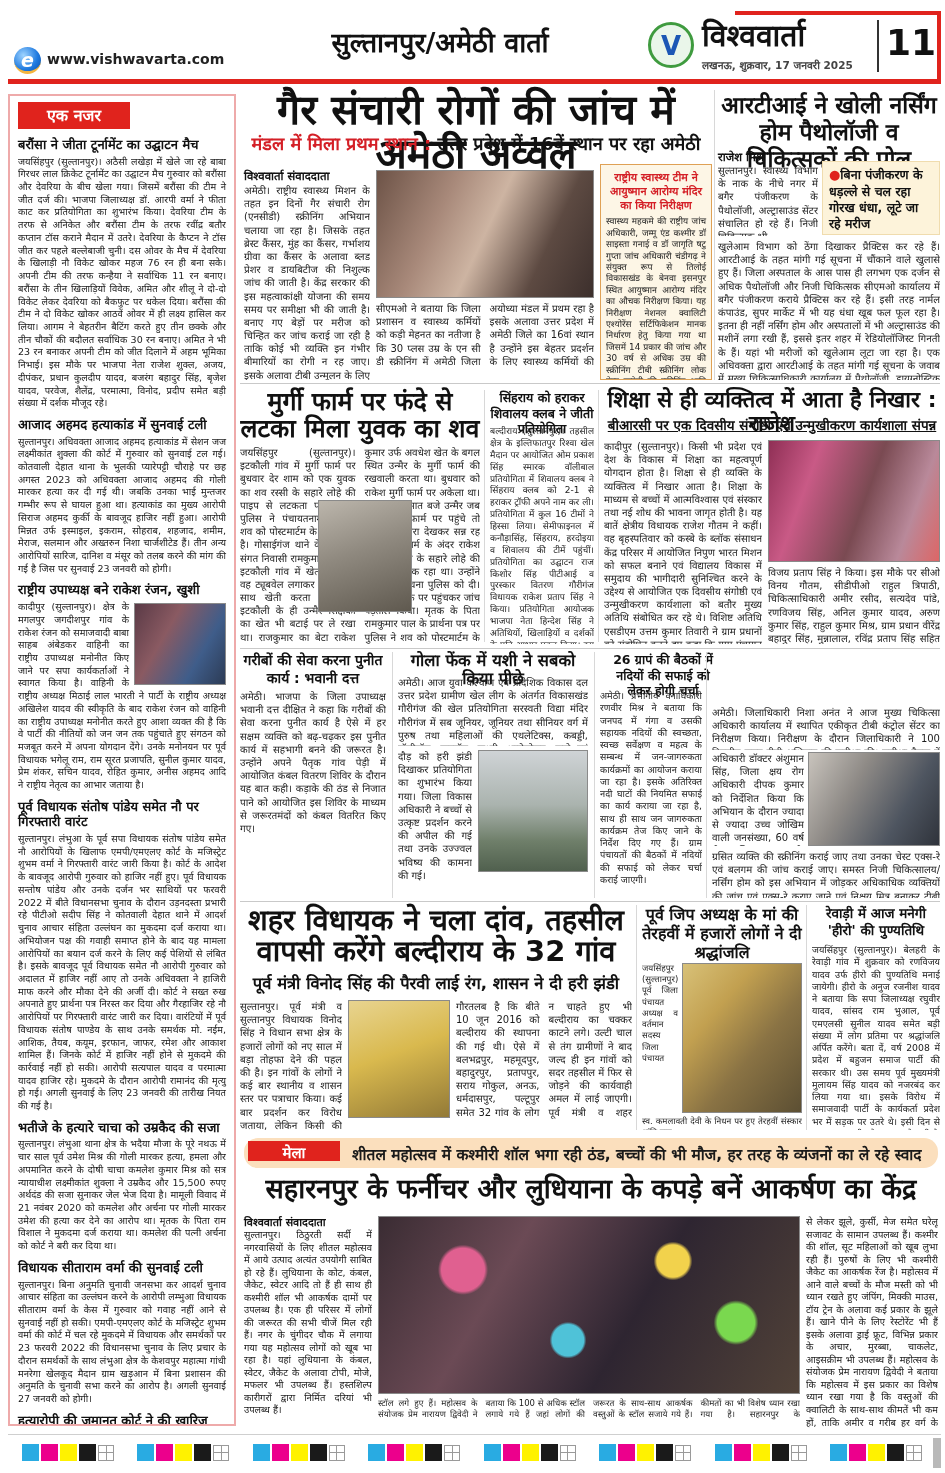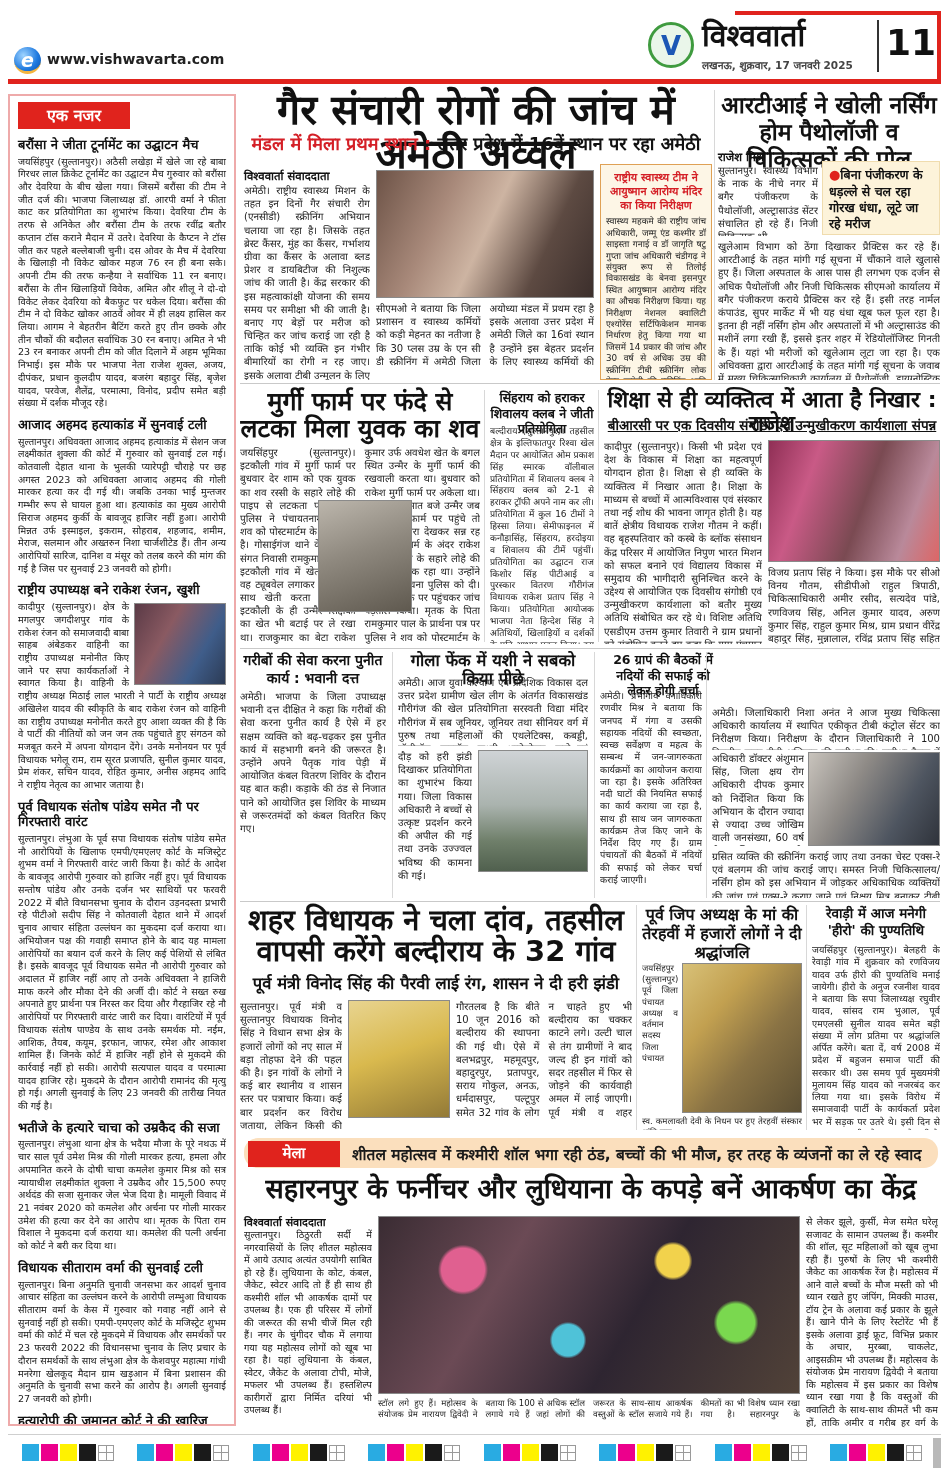--- a/index.html
+++ b/index.html
@@ -52,20 +52,21 @@
 </style>
 </head>
 <body>
 
 <div id="page">
 
   <div class="abs" style="left:14px;top:47px;">
       <div class="eicon">e</div>
     </div>
   <div class="abs b" style="left:47px;top:51px;font-size:14px;color:#222;">www.vishwavarta.com</div>
+  <div class="abs hl ctr" style="left:255px;top:28px;width:370px;font-size:27px;">सुल्तानपुर/अमेठी वार्ता</div>
   <div class="abs" style="left:648px;top:22px;">
       <div class="logo-circle">V</div>
     </div>
   <div class="abs hl" style="left:702px;top:20px;font-size:30px;">विश्ववार्ता</div>
   <div class="abs b" style="left:702px;top:58px;font-size:10.5px;color:#444;">लखनऊ,  शुक्रवार, 17 जनवरी 2025</div>
   <div class="abs" style="left:877px;top:20px;width:2px;height:52px;background:#333;"></div>
   <div class="abs hl ctr" style="left:886px;top:24px;width:48px;font-size:36px;">11</div>
   <div class="abs redrule" style="left:735px;top:11px;width:206px;height:4px;"></div>
   <div class="abs redrule" style="left:937px;top:11px;width:4px;height:73px;"></div>
   <div class="abs redrule" style="left:8px;top:79px;width:933px;height:5px;"></div>
@@ -187,21 +188,21 @@
   <div class="abs bt" style="left:642px;top:963px;width:36px;height:150px;font-size:8.5px;"><span>जयसिंहपुर (सुल्तानपुर)। पूर्व जिला पंचायत अध्यक्ष व वर्तमान सदस्य जिला पंचायत</span></div>
   <div class="abs photo ph-rite" style="left:682px;top:963px;width:120px;height:150px;"></div>
   <div class="abs bt" style="left:642px;top:1116px;width:160px;height:14px;font-size:8.5px;"><span>स्व. कमलावती देवी के निधन पर हुए तेरहवीं संस्कार शांति पाठ</span></div>
 
   <div class="abs vr" style="left:806px;top:905px;height:225px;"></div>
 
   <div class="abs hl ctr" style="left:812px;top:905px;width:128px;font-size:13.5px;line-height:1.25;">रेवाड़ी में आज मनेगी 'हीरो' की पुण्यतिथि</div>
   <div class="abs bt" style="left:812px;top:944px;width:128px;height:186px;font-size:9.3px;"><span>जयसिंहपुर (सुल्तानपुर)। बेलहरी के रेवाड़ी गांव में शुक्रवार को रणविजय यादव उर्फ हीरो की पुण्यतिथि मनाई जायेगी। हीरो के अनुज रजनीश यादव ने बताया कि सपा जिलाध्यक्ष रघुवीर यादव, सांसद राम भुआल, पूर्व एमएलसी सुनील यादव समेत बड़ी संख्या में लोग प्रतिमा पर श्रद्धांजलि अर्पित करेंगे। बता दें, वर्ष 2008 में प्रदेश में बहुजन समाज पार्टी की सरकार थी। उस समय पूर्व मुख्यमंत्री मुलायम सिंह यादव को नजरबंद कर लिया गया था। इसके विरोध में समाजवादी पार्टी के कार्यकर्ता प्रदेश भर में सड़क पर उतरे थे। इसी दिन से हर 17 जनवरी को लगातार बेलहरी के रेवाड़ी गांव में समाजवादी पार्टी के नेता, कार्यकर्ता व परिवारीजन हीरो की पुण्यतिथि मनाते हैं।</span></div>
 
   <div class="abs mela-strip" style="left:244px;top:1138px;width:694px;height:30px;"></div>
-  <div class="abs mela-label" style="left:248px;top:1141px;width:92px;height:26px;">मेला</div>
+  <div class="abs mela-label" style="left:248px;top:1141px;width:92px;height:20px;">मेला</div>
   <div class="abs hl ctr" style="left:244px;top:1174px;width:694px;font-size:27px;">सहारनपुर के फर्नीचर और लुधियाना के कपड़े बनें आकर्षण का केंद्र</div>
 
   <div class="abs b" style="left:352px;top:1143px;width:580px;font-size:15.5px;color:#1a1a1a;">शीतल महोत्सव में कश्मीरी शॉल भगा रही ठंड, बच्चों की भी मौज, हर तरह के व्यंजनों का ले रहे स्वाद</div>
   <div class="abs b" style="left:244px;top:1214px;font-size:11px;color:#111;">विश्ववार्ता संवाददाता</div>
   <div class="abs bt" style="left:244px;top:1229px;width:128px;height:200px;font-size:9.5px;"><span>सुल्तानपुर। ठिठुरती सर्दी में नगरवासियों के लिए शीतल महोत्सव में आये उत्पाद अत्यंत उपयोगी साबित हो रहे हैं। लुधियाना के कोट, कंबल, जैकेट, स्वेटर आदि तो हैं ही साथ ही कश्मीरी शॉल भी आकर्षक दामों पर उपलब्ध है। एक ही परिसर में लोगों की जरूरत की सभी चीजें मिल रही हैं। नगर के चुंगीदर चौक में लगाया गया यह महोत्सव लोगों को खूब भा रहा है। यहां लुधियाना के कंबल, स्वेटर, जैकेट के अलावा टोपी, मोजे, मफलर भी उपलब्ध हैं। हस्तशिल्प कारीगरों द्वारा निर्मित दरियां भी उपलब्ध हैं।</span></div>
   <div class="abs photo ph-market" style="left:378px;top:1216px;width:422px;height:178px;"></div>
   <div class="abs bt" style="left:806px;top:1216px;width:132px;height:212px;font-size:9.5px;"><span>से लेकर झूले, कुर्सी, मेज समेत घरेलू सजावट के सामान उपलब्ध हैं। कश्मीर की शॉल, सूट महिलाओं को खूब लुभा रही हैं। पुरुषों के लिए भी कश्मीरी जैकेट का आकर्षक रेंज है। महोत्सव में आने वाले बच्चों के मौज मस्ती को भी ध्यान रखते हुए जंपिंग, मिक्की माउस, टॉय ट्रेन के अलावा कई प्रकार के झूले हैं। खाने पीने के लिए रेस्टोरेंट भी हैं इसके अलावा ड्राई फ्रूट, विभिन्न प्रकार के अचार, मुरब्बा, चाकलेट, आइसक्रीम भी उपलब्ध हैं। महोत्सव के संयोजक प्रेम नारायण द्विवेदी ने बताया कि महोत्सव में इस प्रकार का विशेष ध्यान रखा गया है कि वस्तुओं की क्वालिटी के साथ-साथ कीमतें भी कम हों, ताकि अमीर व गरीब हर वर्ग के लोग खरीददारी कर सकें।</span></div>
   <div class="abs bt c4" style="left:378px;top:1398px;width:422px;height:32px;font-size:8.5px;"><span>स्टॉल लगे हुए हैं। महोत्सव के संयोजक प्रेम नारायण द्विवेदी ने बताया कि 100 से अधिक स्टॉल लगाये गये हैं जहां लोगों की जरूरत के साथ-साथ आकर्षक वस्तुओं के स्टॉल सजाये गये हैं। कीमतों का भी विशेष ध्यान रखा गया है। सहारनपुर के हस्तशिल्पियों द्वारा निर्मित फर्नीचर लोगों के आकर्षण का केंद्र बना हुआ है। फर्नीचर में डबल बेड से लेकर सजावटी वस्तुएं शामिल हैं। सजावटी सामानों की खूब खरीददारी हो रही है।</span></div>
 
   <div class="abs hr" style="left:8px;top:1434px;width:933px;background:#cfcfcf;"></div>

